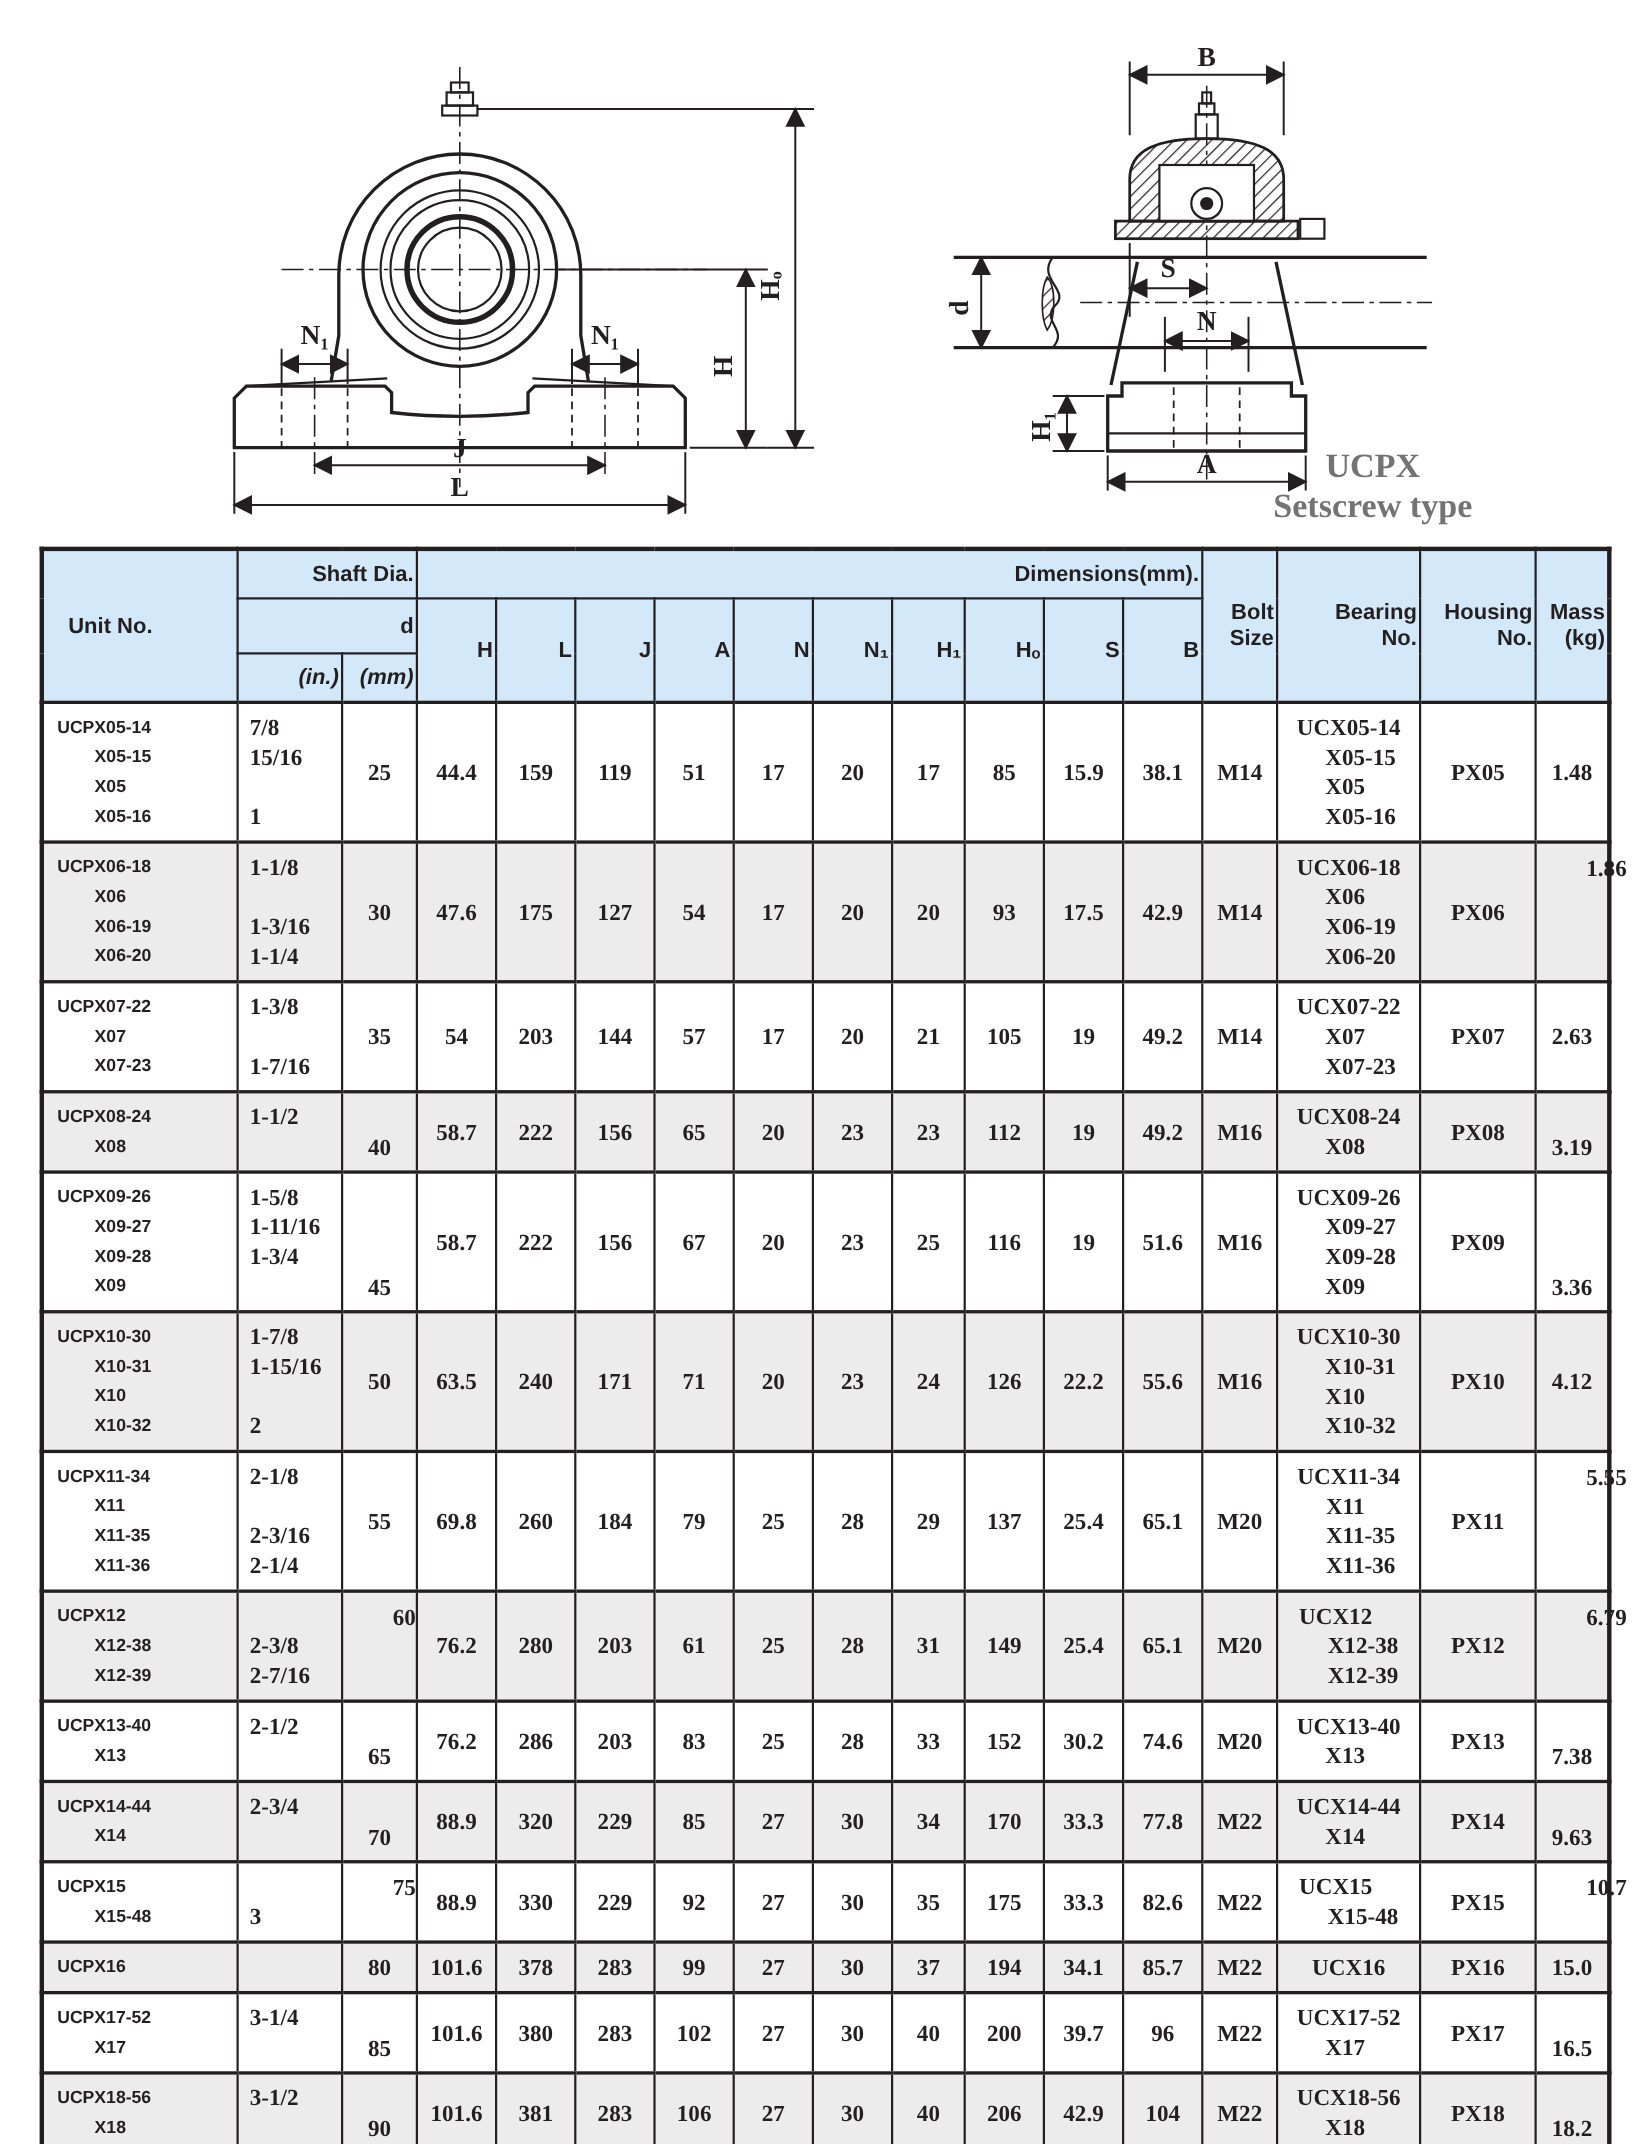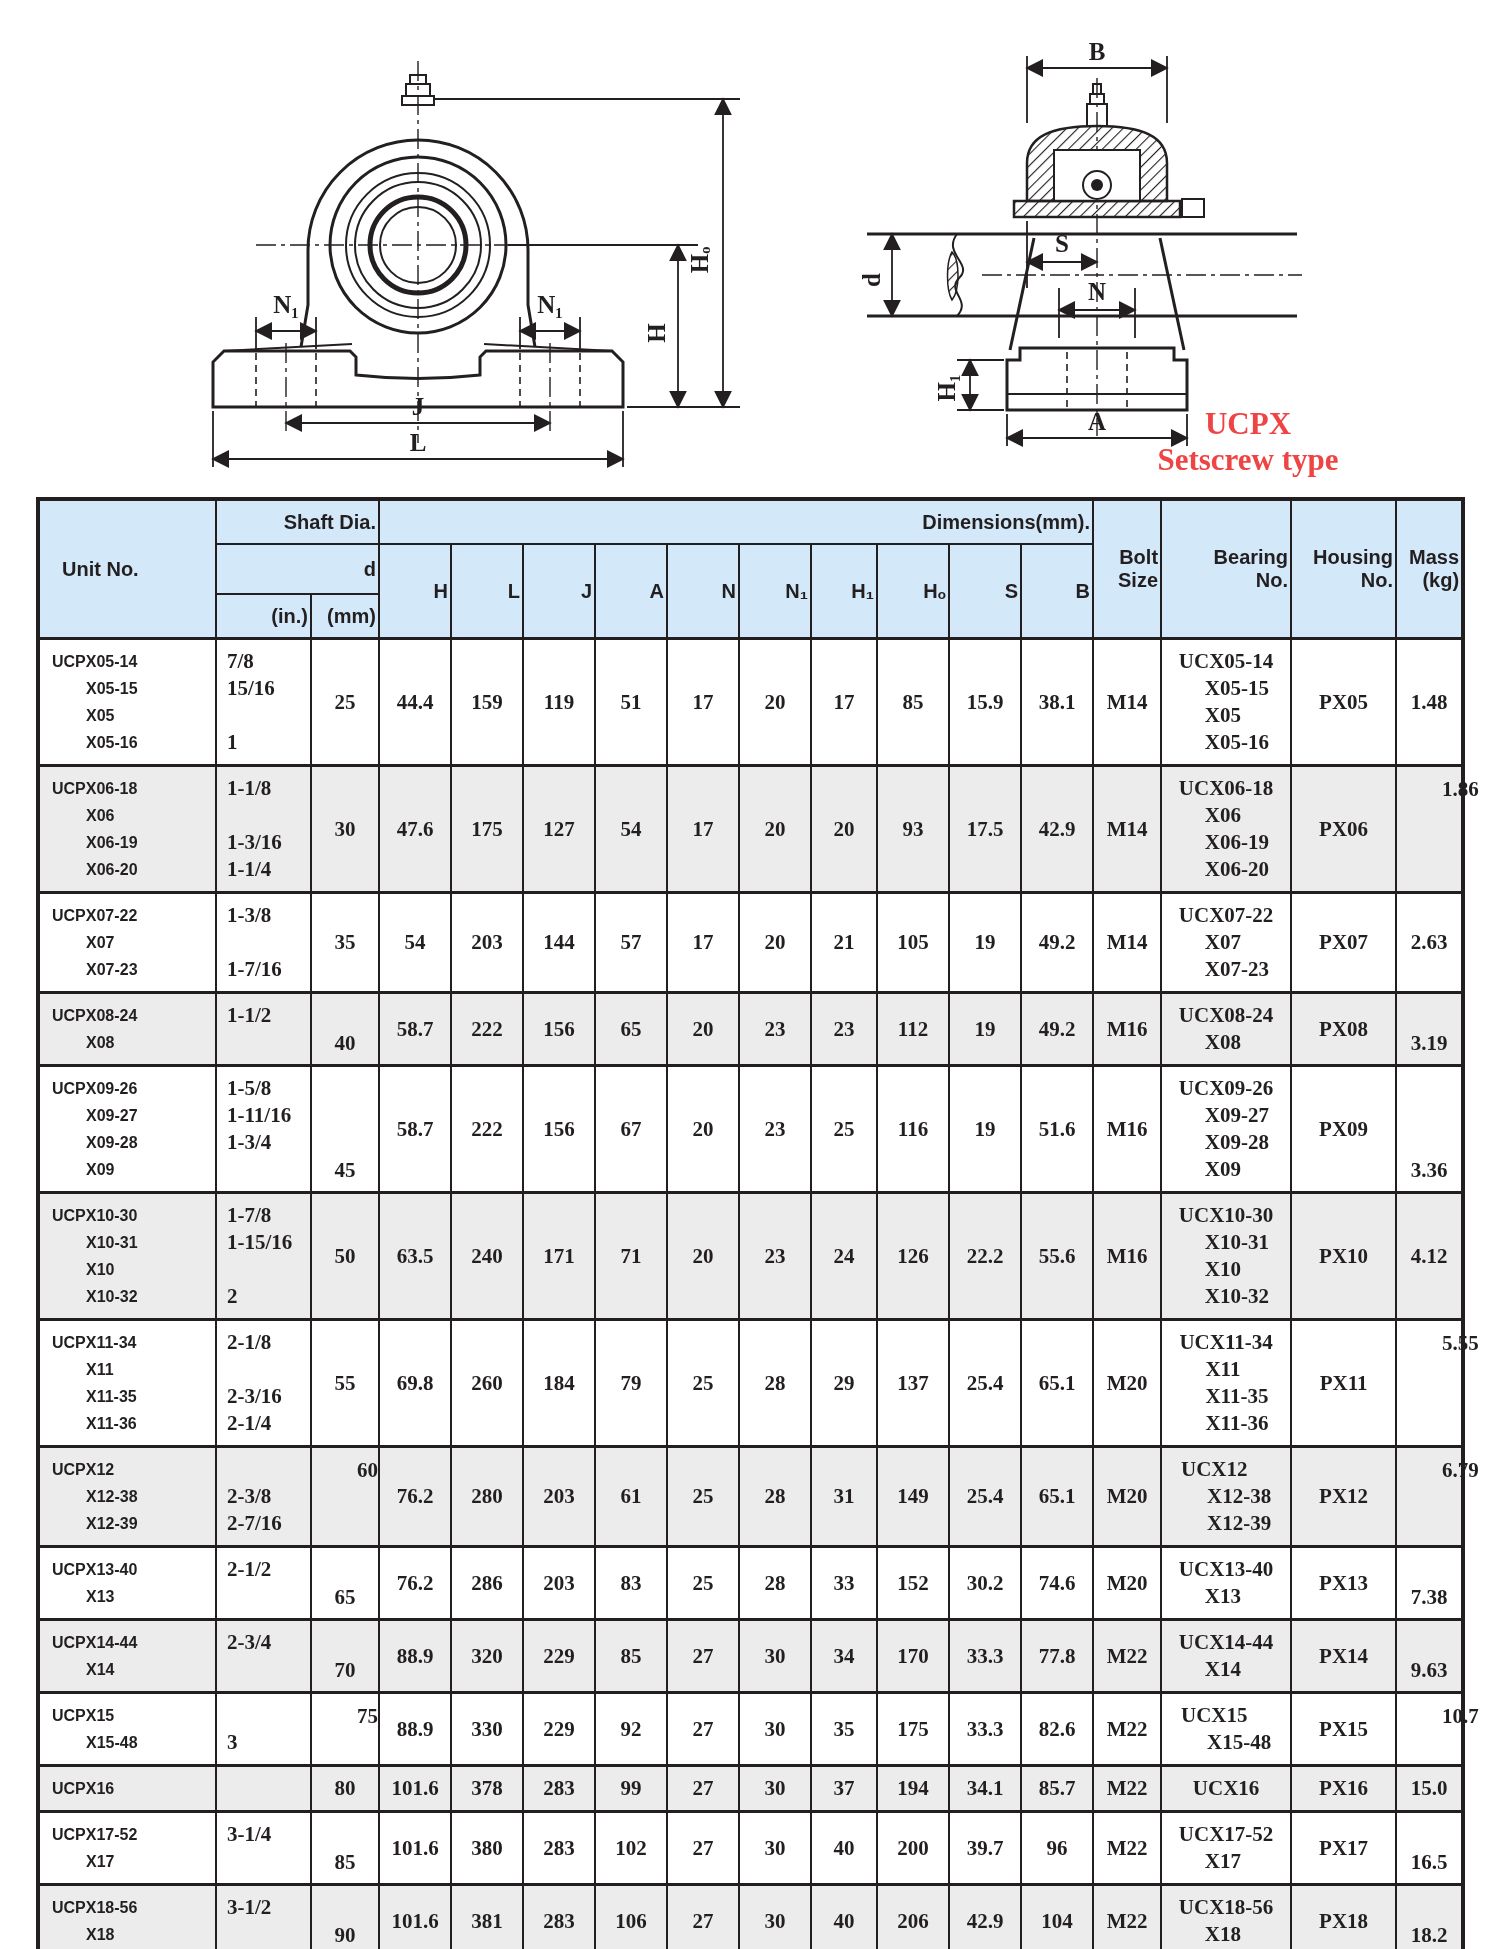--- a/index.html
+++ b/index.html
@@ -13,33 +13,33 @@
   svg .outline{fill:none;stroke:#231f20;stroke-width:3;}
   svg .thin{fill:none;stroke:#231f20;stroke-width:2;}
   svg .dim{fill:none;stroke:#231f20;stroke-width:1.8;}
   svg .cl{fill:none;stroke:#231f20;stroke-width:1.4;stroke-dasharray:20 5 4 5;}
   svg .dash{fill:none;stroke:#231f20;stroke-width:1.6;stroke-dasharray:7 5;}
   svg text{font-family:"Liberation Serif","DejaVu Serif",serif;font-weight:bold;
            font-size:25px;fill:#231f20;}
 
   .type-label{position:absolute;left:1128px;top:406px;width:240px;text-align:center;
               font-family:"Liberation Serif","DejaVu Serif",serif;font-weight:bold;
-              font-size:31px;line-height:36px;color:#ef4444;}
+              font-size:31px;line-height:36px;color:#737373;}
 
   
   table.spec{position:absolute;left:36px;top:497px;width:1426px;border-collapse:collapse;
              table-layout:fixed;border:4px solid #231f20;}
   table.spec th,table.spec td{border:2px solid #231f20;}
   table.spec tbody td{border-top-width:3px;}
   thead th{background:#d3e8f8;font-weight:bold;font-size:20px;text-align:right;
            padding:4px 2px;white-space:pre-line;line-height:23px;}
   th.unit-h{text-align:left;padding-left:22px;}
   tr.hA th{height:34px;}
   tr.hB th{height:40px;}
-  tr.hC th{height:34px;}
+  tr.hC th{height:34px;font-style:italic;}
 
   tbody td{font-family:"Liberation Serif","DejaVu Serif",serif;font-weight:bold;
            font-size:21px;text-align:center;vertical-align:middle;padding:6px 2px;}
   tr.shaded td{background:#ececec;}
   .line{line-height:27px;white-space:nowrap;}
   td.unit-cell{font-family:"Liberation Sans","DejaVu Sans",sans-serif;font-size:16px;
                text-align:left;vertical-align:top;padding:8px 2px 8px 12px;}
   td.unit-cell .line:not(:first-child){padding-left:34px;}
   td.in-cell{text-align:left;vertical-align:top;padding:8px 2px 8px 10px;}
   td.bearing-cell{padding:6px 0;}

